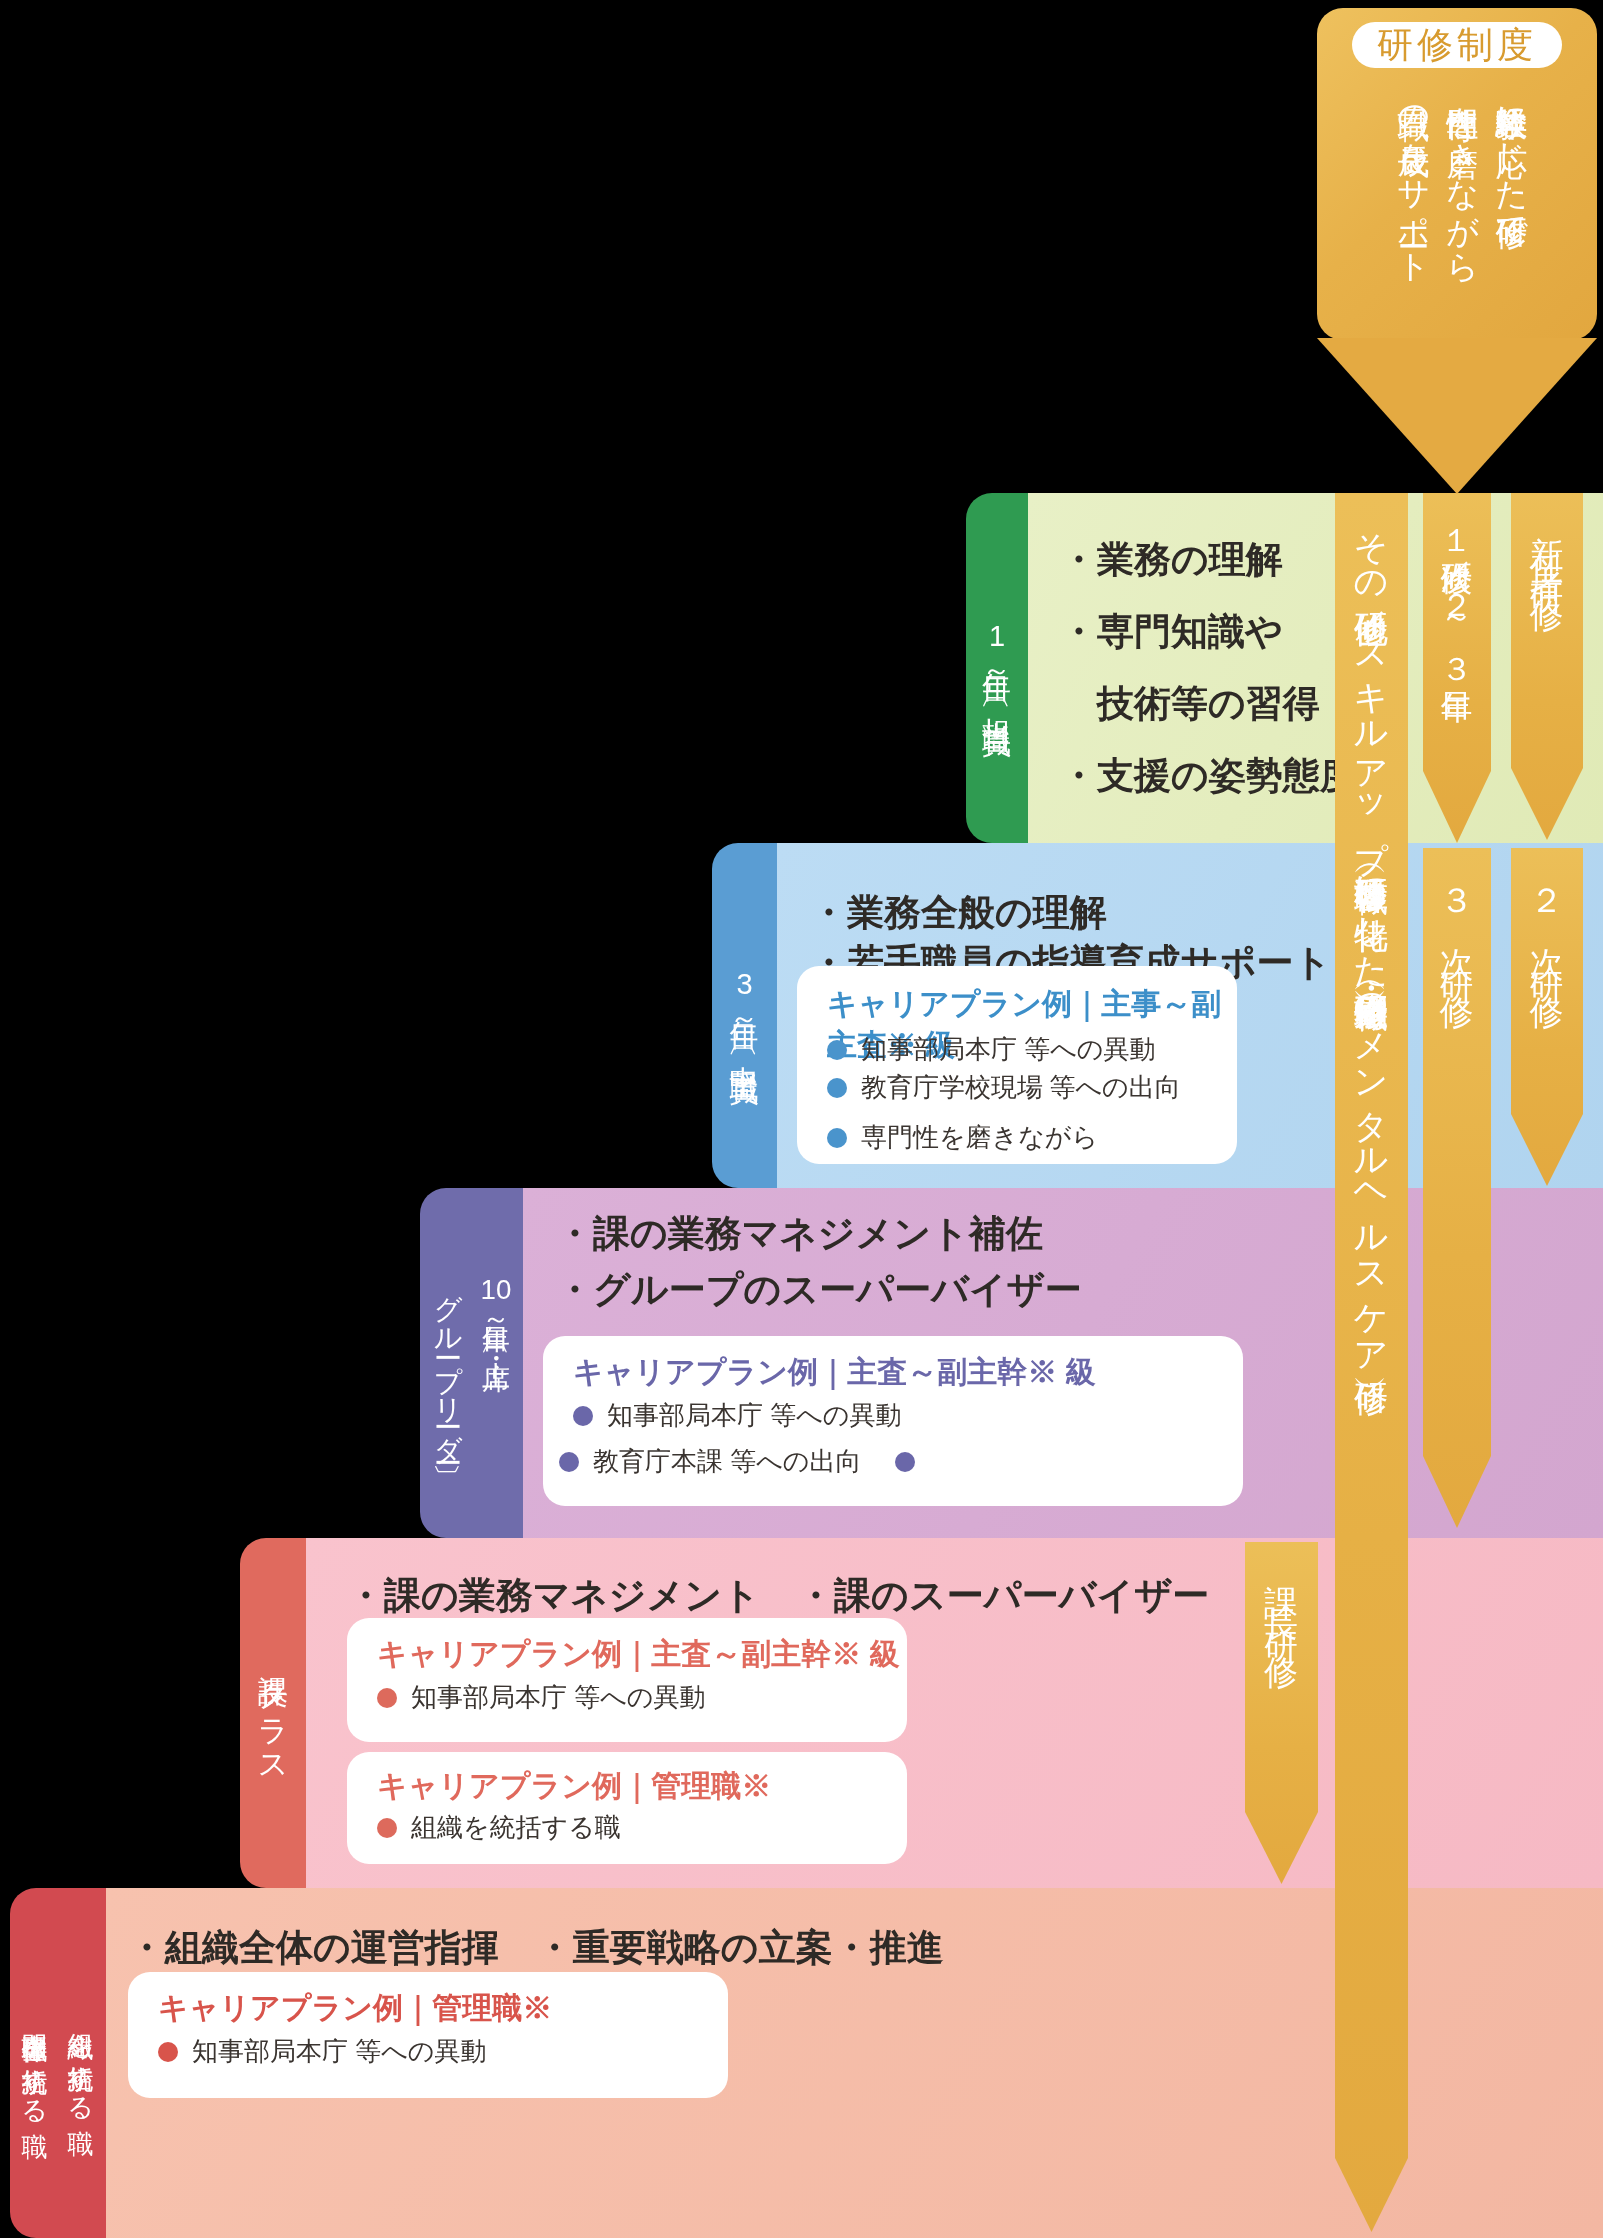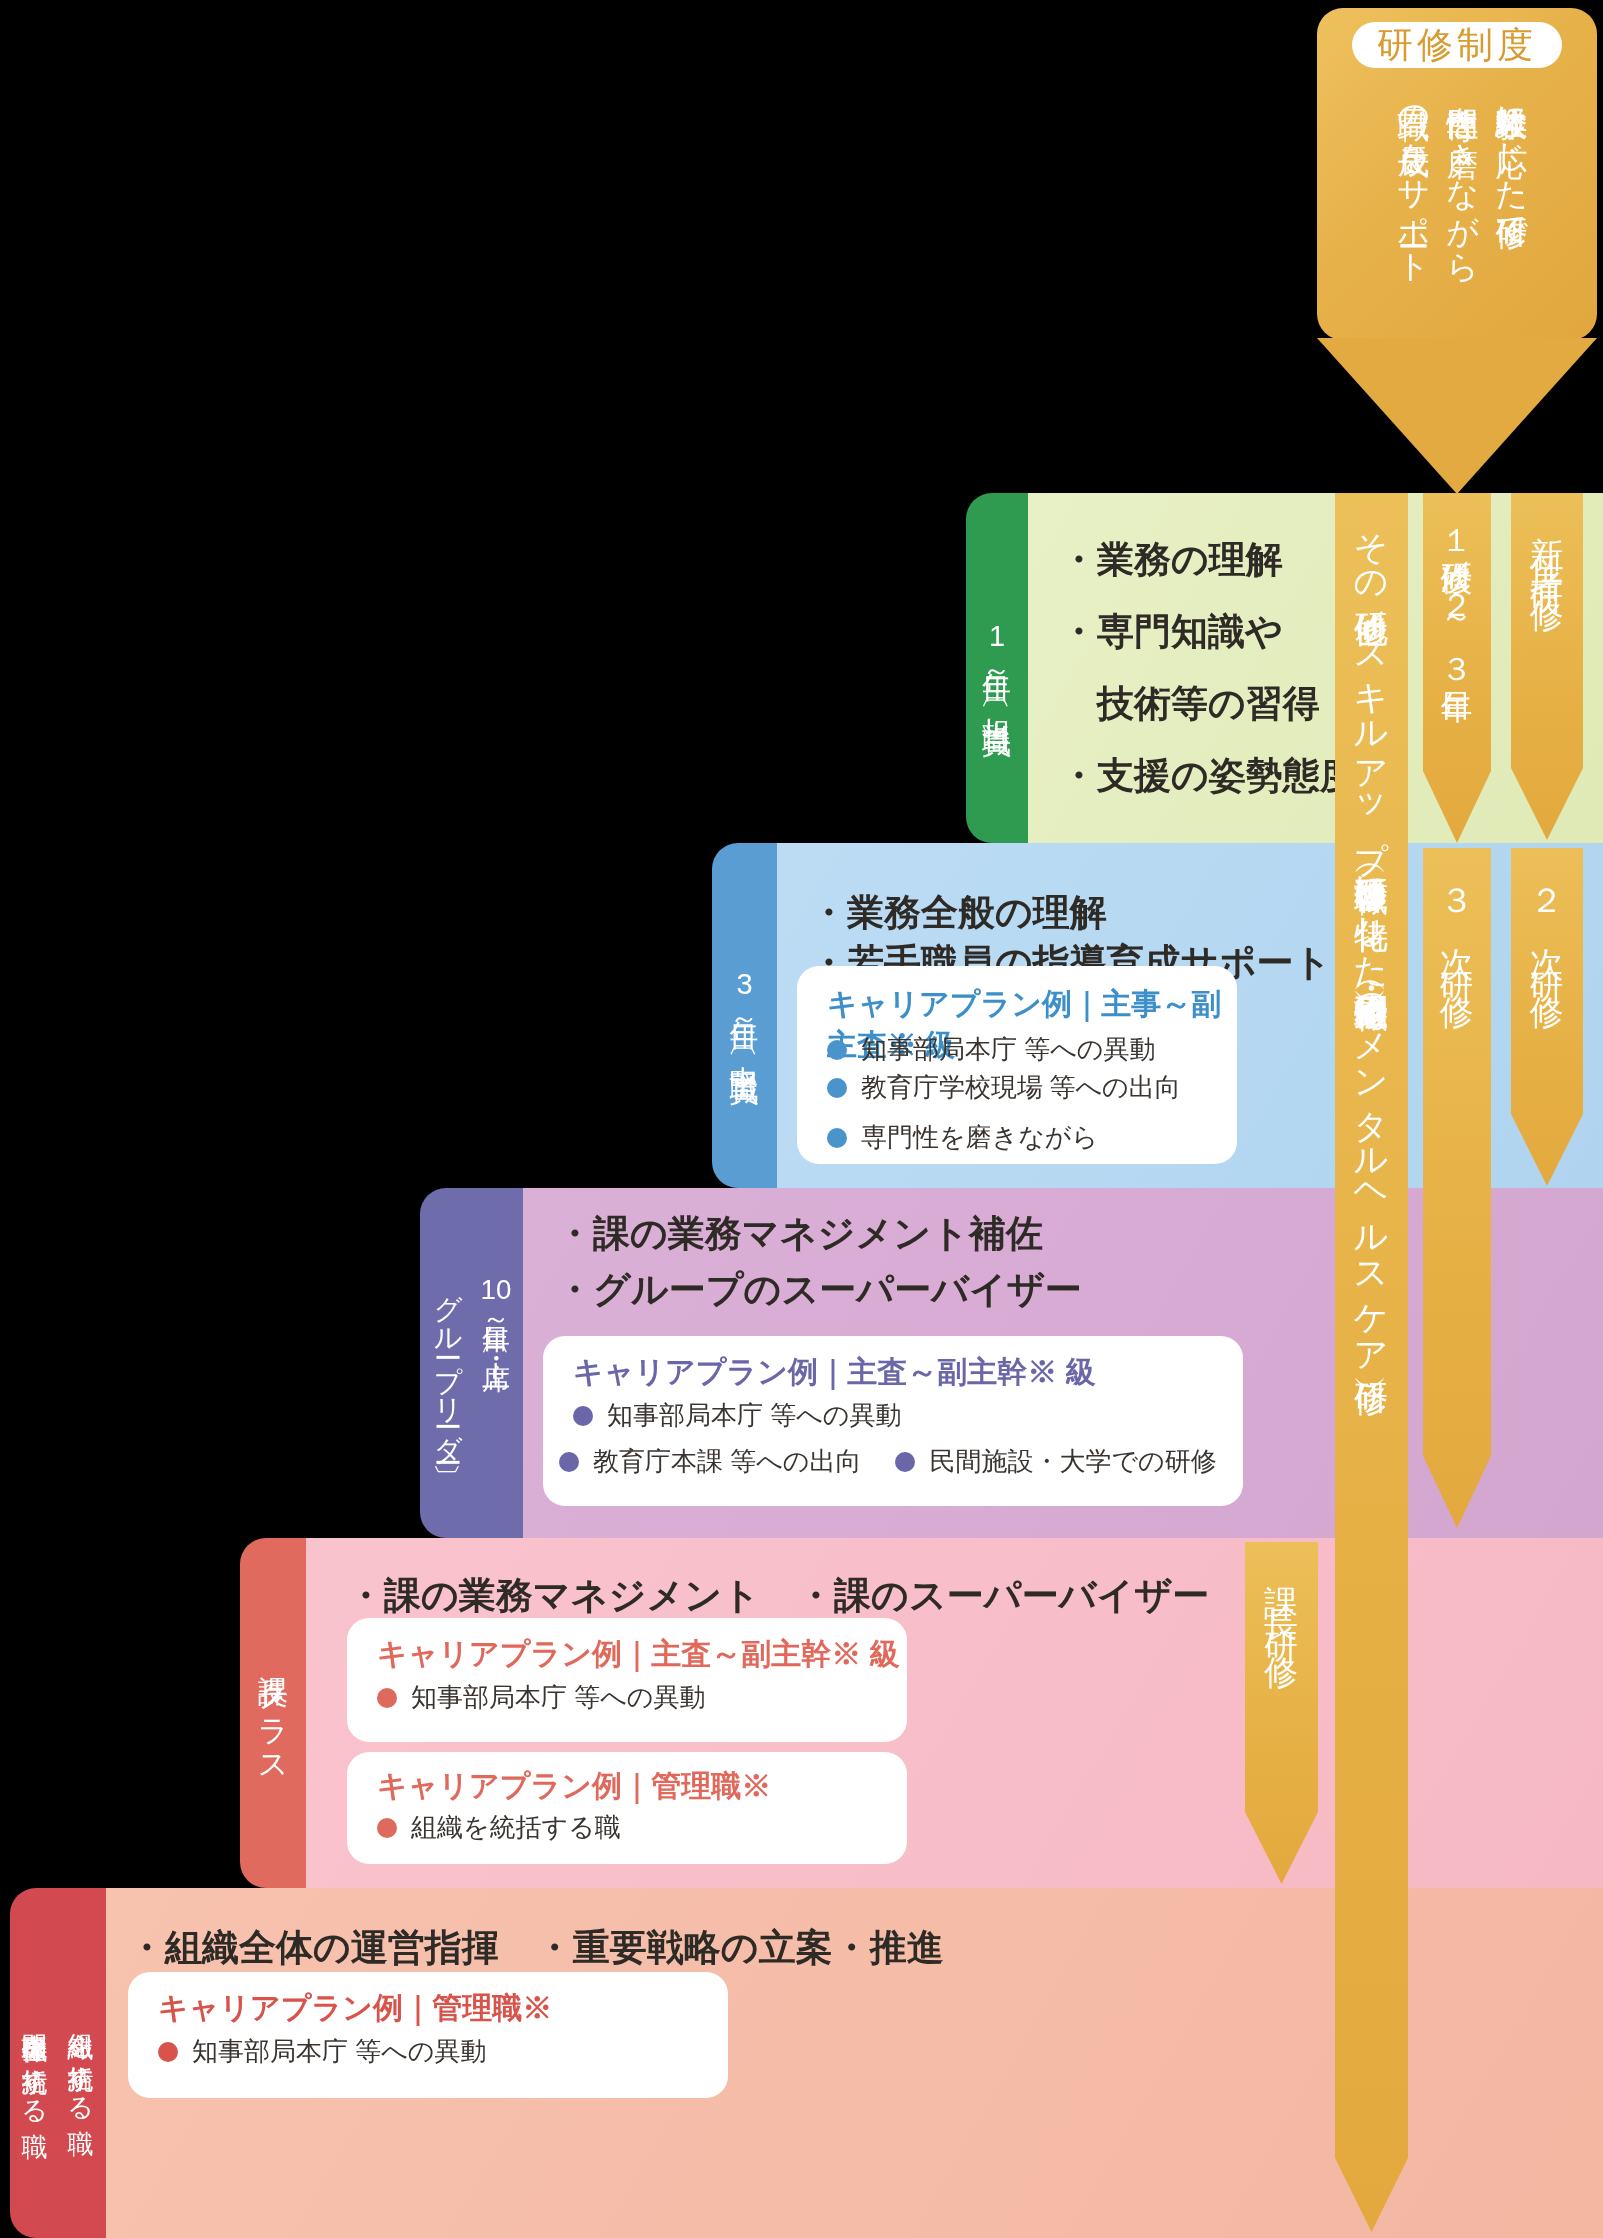--- a/index.html
+++ b/index.html
@@ -147,21 +147,20 @@
   <div class="abs plan plan-senior">
     <div class="plan-title t-senior" style="left:30px;top:16px;">キャリアプラン例｜主査～副主幹※ 級</div>
     <div class="plan-row" style="left:30px;top:62px;">
       <span class="dot d-senior"></span>
       <span>知事部局本庁 等への異動</span>
     </div>
     <div class="plan-row" style="left:16px;top:108px;">
       <span class="dot d-senior"></span>
       <span>教育庁本課 等への出向</span>
       <span class="dot d-senior gap"></span>
-      <span>民間施設・大学での研修</span>
     </div>
   </div>
 
   <div class="abs stage-box box-kacho"></div>
   <div class="abs tab tab-kacho tab-left-round">
     <div class="vtext tab-label" style="font-size:30px;">課長クラス</div>
   </div>
   <div class="abs points points-kacho">・課の業務マネジメント　・課のスーパーバイザー</div>
   <div class="abs plan plan-kacho1">
     <div class="plan-title t-kacho" style="left:30px;top:16px;">キャリアプラン例｜主査～副主幹※ 級</div>

